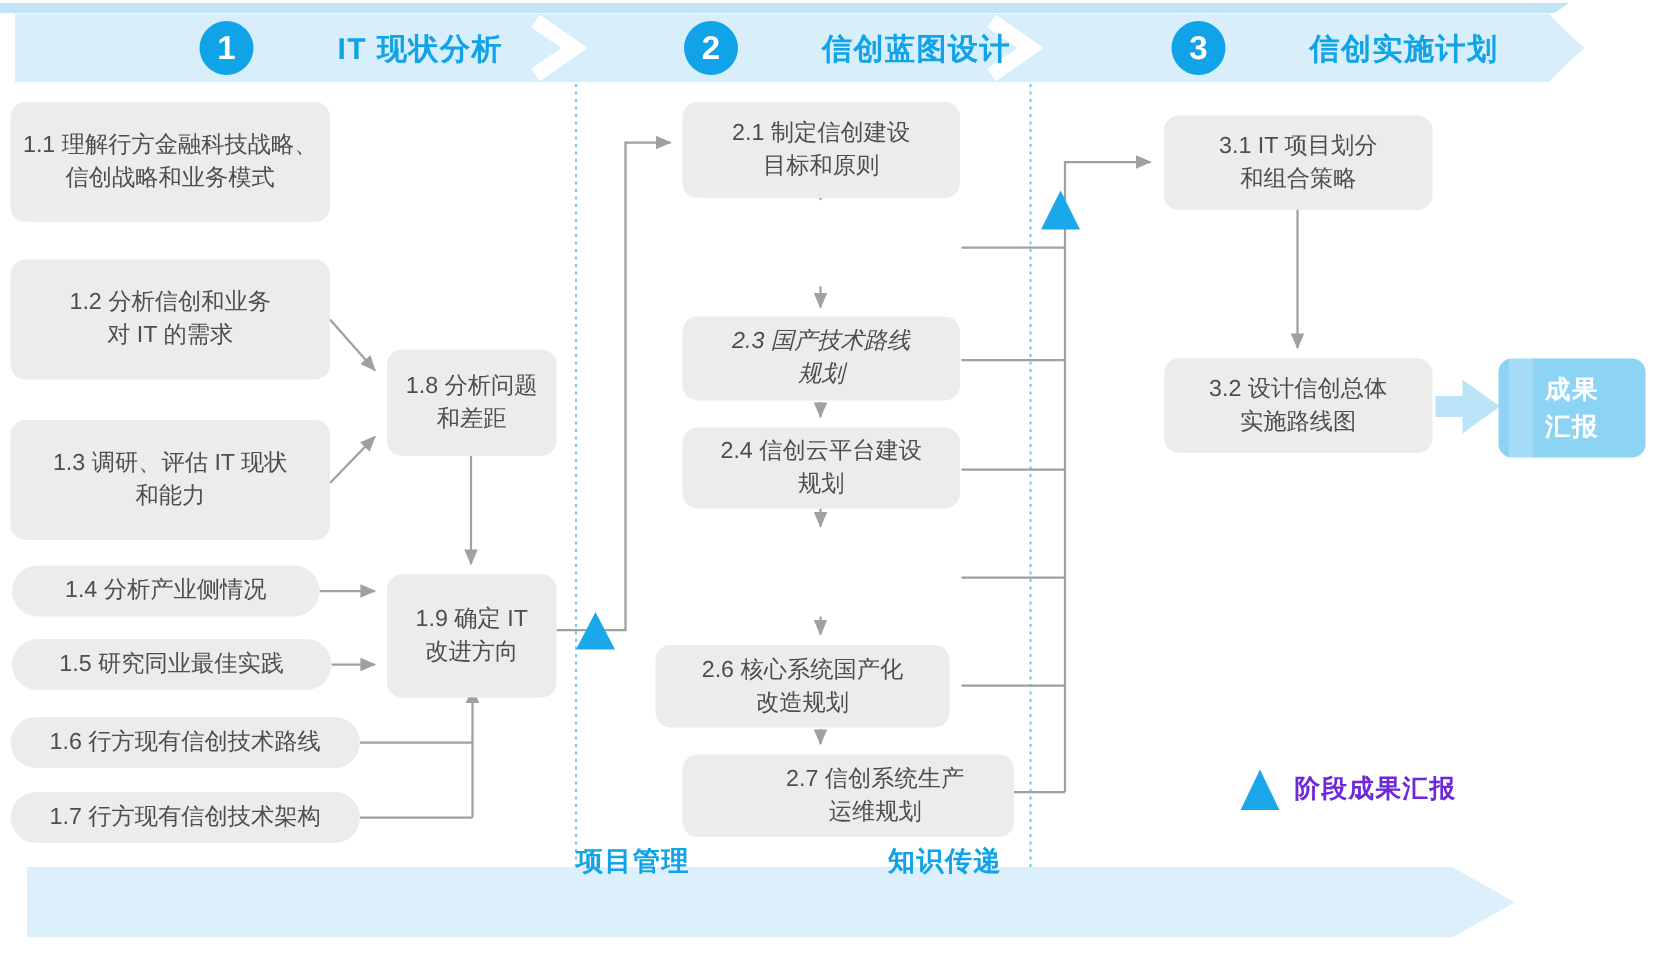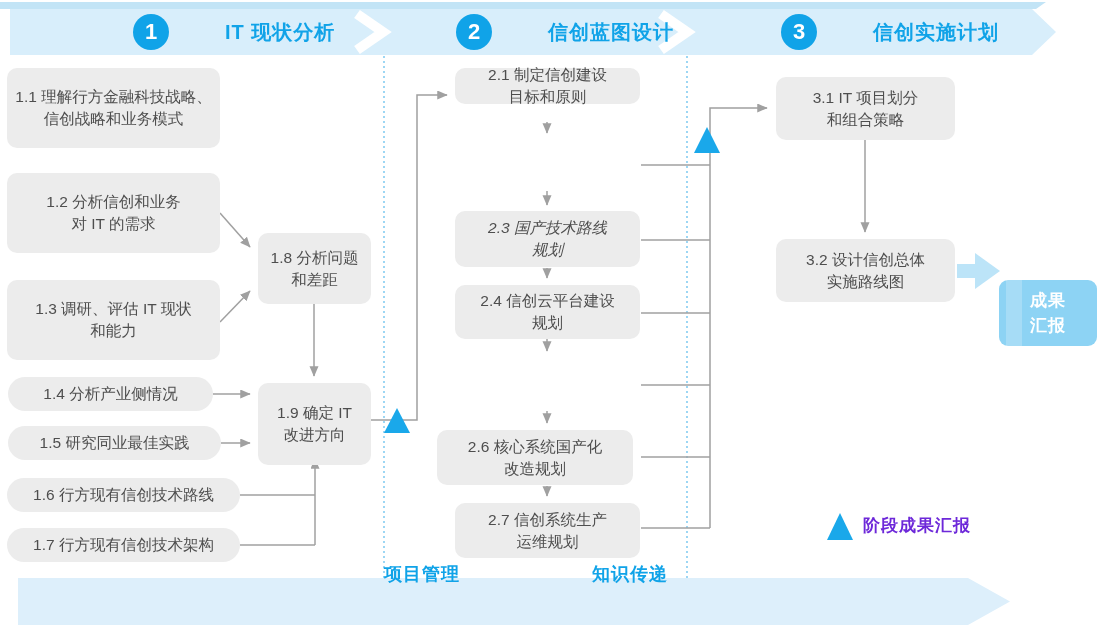--- a/index.html
+++ b/index.html
@@ -34,21 +34,21 @@
   
   .gbox{
     position:absolute;background:#ececec;border-radius:10px;color:#4e4e4e;
     font-size:15.5px;line-height:1.4;display:flex;align-items:center;justify-content:center;
     text-align:center;white-space:pre-line;z-index:2;
   }
   .pill{border-radius:18px;white-space:nowrap;}
   .outcome{
     position:absolute;left:999px;top:239px;width:98px;height:66px;background:#8dd3f4;border-radius:9px;
     color:#fff;font-size:17px;font-weight:bold;line-height:1.5;display:flex;align-items:center;
-    justify-content:center;text-align:center;white-space:pre-line;z-index:2;letter-spacing:1px;margin-top:41px;
+    justify-content:center;text-align:center;white-space:pre-line;z-index:2;letter-spacing:1px;
   }
   .outcome::before{
     content:"";position:absolute;left:7px;top:0;bottom:0;width:16px;background:rgba(255,255,255,0.22);
   }
   .legend-label{
     position:absolute;left:863px;top:514px;color:#6d28d9;font-size:17px;font-weight:bold;
     letter-spacing:1px;z-index:2;white-space:nowrap;
   }
   svg.wires{position:absolute;left:0;top:0;z-index:1;pointer-events:none;}
   svg.over{z-index:3;}
@@ -140,29 +140,29 @@
 和能力</div>
   <div class="gbox pill" style="left:8px;top:377px;width:205px;height:34px;">1.4 分析产业侧情况</div>
   <div class="gbox pill" style="left:8px;top:426px;width:213px;height:34px;">1.5 研究同业最佳实践</div>
   <div class="gbox pill" style="left:7px;top:478px;width:233px;height:34px;">1.6 行方现有信创技术路线</div>
   <div class="gbox pill" style="left:7px;top:528px;width:233px;height:34px;">1.7 行方现有信创技术架构</div>
   <div class="gbox" style="left:258px;top:233px;width:113px;height:71px;">1.8 分析问题
 和差距</div>
   <div class="gbox" style="left:258px;top:383px;width:113px;height:82px;">1.9 确定 IT
 改进方向</div>
 
-  <div class="gbox" style="left:455px;top:68px;width:185px;height:36px;">2.1 制定信创建设
+  <div class="gbox" style="left:455px;top:68px;width:185px;height:64px;">2.1 制定信创建设
 目标和原则</div>
   <div class="gbox" style="left:455px;top:211px;width:185px;height:56px;font-style:italic;">2.3 国产技术路线
 规划</div>
   <div class="gbox" style="left:455px;top:285px;width:185px;height:54px;">2.4 信创云平台建设
 规划</div>
   <div class="gbox" style="left:437px;top:430px;width:196px;height:55px;">2.6 核心系统国产化
 改造规划</div>
-  <div class="gbox" style="left:455px;top:503px;width:185px;height:55px;">2.7 信创系统生产
+  <div class="gbox" style="left:455px;top:503px;width:185px;height:55px;padding-left:36px;">2.7 信创系统生产
 运维规划</div>
 
   <div class="gbox" style="left:776px;top:77px;width:179px;height:63px;">3.1 IT 项目划分
 和组合策略</div>
   <div class="gbox" style="left:776px;top:239px;width:179px;height:63px;">3.2 设计信创总体
 实施路线图</div>
 
   <div class="outcome">成果
 汇报</div>
 

